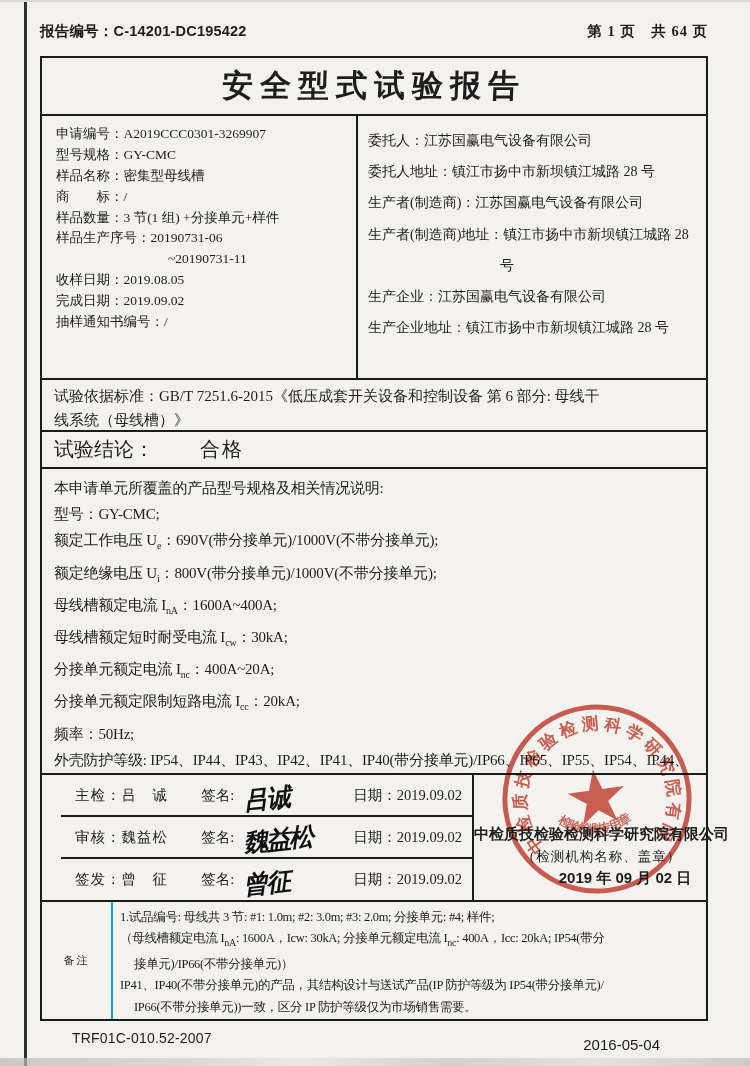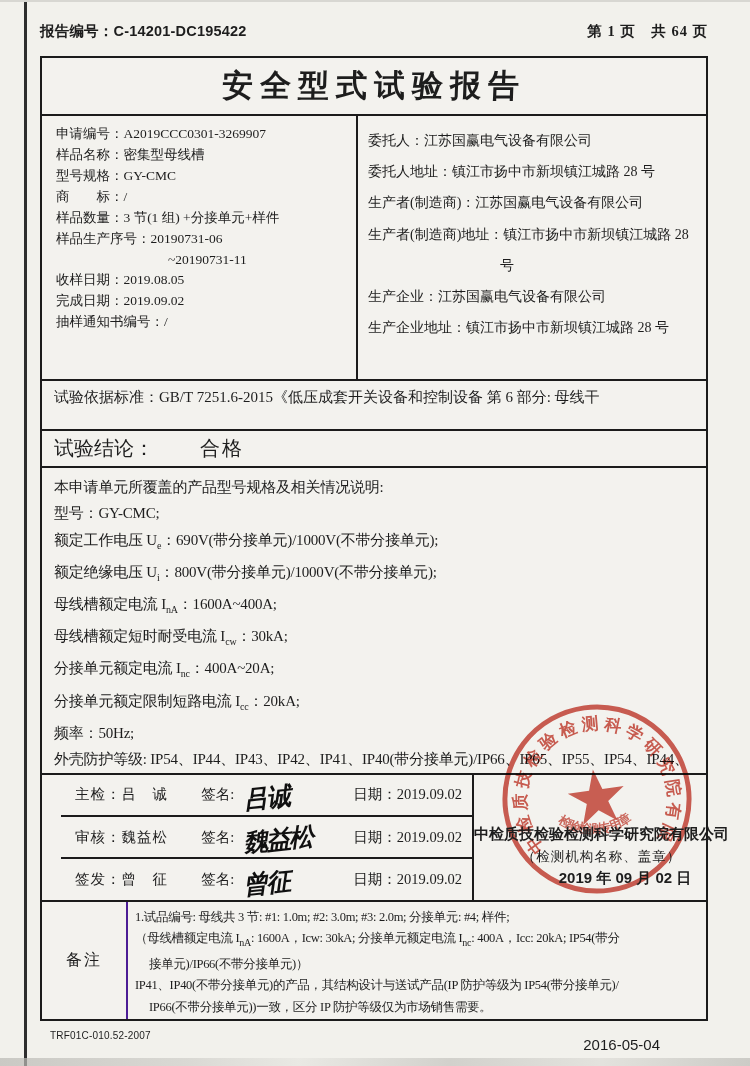--- a/index.html
+++ b/index.html
@@ -63,27 +63,27 @@
   .sig-script{width:110px;font-weight:bold;font-size:25px;transform:rotate(-6deg) skewX(-14deg);
     white-space:nowrap;color:#101010;letter-spacing:-2px;}
   .sig-date{white-space:nowrap;margin-left:auto;padding-right:10px;}
   .sig-right{flex:1;display:flex;flex-direction:column;justify-content:flex-end;align-items:center;
     padding-bottom:12px;position:relative;}
   .agency-name{font-size:15px;font-weight:bold;white-space:nowrap;z-index:3;}
   .agency-sub{font-size:13.5px;margin-top:4px;z-index:3;letter-spacing:1px;font-family:Liberation Mono, monospace;}
   .agency-date{font-size:15px;font-weight:bold;margin-top:3px;z-index:3;font-family:"Liberation Sans",sans-serif;margin-left:47px;}
 
   .remark-row{flex:1;display:flex;}
-  .remark-label{width:86px;border-right:2px solid #4c1d95;box-sizing:border-box;display:flex;
-    align-items:center;justify-content:center;font-size:16px;letter-spacing:2px;}
+  .remark-label{width:71px;border-right:2px solid #0ea5e9;box-sizing:border-box;display:flex;
+    align-items:center;justify-content:center;font-size:11px;letter-spacing:2px;}
   .remark-body{flex:1;padding:5px 4px 0 7px;overflow:hidden;}
   .remark-body div{font-size:12.5px;line-height:21.8px;white-space:nowrap;letter-spacing:-0.3px;}
   .remark-body div:nth-child(3),.remark-body div:nth-child(5),.remark-body div:nth-child(6){padding-left:14px;}
 
-  .page-footer-left{position:absolute;left:50px;top:1030px;font-size:10px;
+  .page-footer-left{position:absolute;left:72px;top:1030px;font-size:14px;
     font-family:"Liberation Sans",sans-serif;letter-spacing:.2px;}
   .page-footer-right{position:absolute;right:90px;top:1036px;font-size:15px;
     font-family:"Liberation Sans",sans-serif;}
 
   
   .stamp{position:absolute;left:498px;top:700px;width:198px;height:198px;z-index:2;
     mix-blend-mode:multiply;opacity:.88;transform:rotate(-8deg);}
 </style>
 </head>
 <body>
@@ -100,22 +100,22 @@
 
   <div class="report-table">
 
     <div class="trow title-row">
       <div class="doc-title">安全型式试验报告</div>
     </div>
 
     <div class="trow info-row">
       <div class="info-left">
         <div>申请编号：A2019CCC0301-3269907</div>
+        <div>型号规格：GY-CMC</div>
         <div>样品名称：密集型母线槽</div>
-        <div>型号规格：GY-CMC</div>
         <div>商　　标：/</div>
         <div>样品数量：3 节(1 组) +分接单元+样件</div>
         <div>样品生产序号：20190731-06</div>
         <div>~20190731-11</div>
         <div>收样日期：2019.08.05</div>
         <div>完成日期：2019.09.02</div>
         <div>抽样通知书编号：/</div>
       </div>
       <div class="info-right">
         <div>委托人：江苏国赢电气设备有限公司</div>
@@ -123,20 +123,21 @@
         <div>生产者(制造商)：江苏国赢电气设备有限公司</div>
         <div>生产者(制造商)地址：镇江市扬中市新坝镇江城路 28</div>
         <div>号</div>
         <div>生产企业：江苏国赢电气设备有限公司</div>
         <div>生产企业地址：镇江市扬中市新坝镇江城路 28 号</div>
       </div>
     </div>
 
     <div class="trow standard-row">
       <div>试验依据标准：GB/T 7251.6-2015《低压成套开关设备和控制设备 第 6 部分: 母线干</div>
+      <div>线系统（母线槽）》</div>
     </div>
 
     <div class="trow conclusion-row">
       <span>试验结论：</span>
       <span class="val">合格</span>
     </div>
 
     <div class="trow coverage-row">
       <div>本申请单元所覆盖的产品型号规格及相关情况说明:</div>
       <div>型号：GY-CMC;</div>

